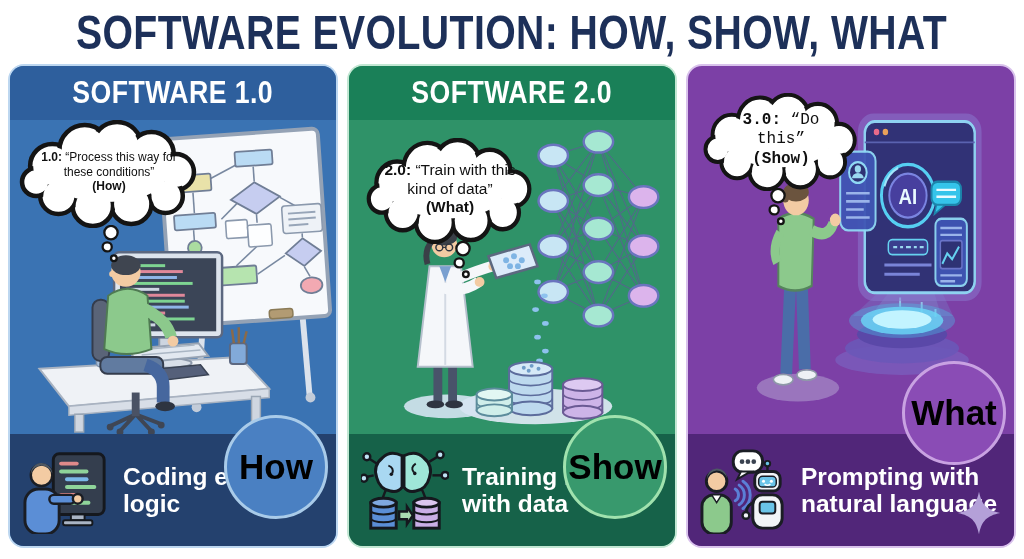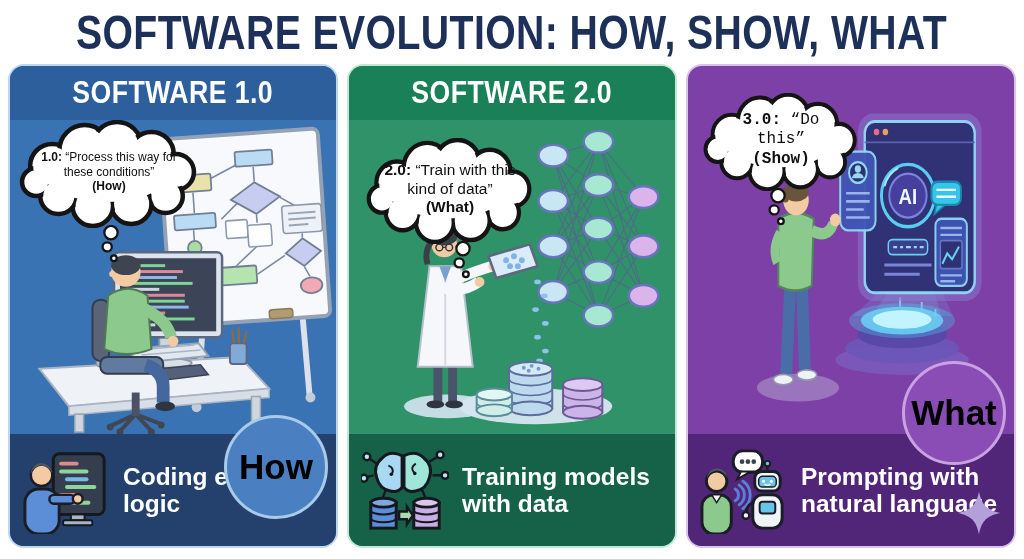--- a/index.html
+++ b/index.html
@@ -360,20 +360,21 @@
           </div>
           <svg class="trail trail-2" viewBox="0 0 26 42">
             <g fill="#ffffff" stroke="#141414" stroke-width="2.4">
               <circle cx="13" cy="8" r="7"></circle>
                 <circle cx="9" cy="23" r="4.8"></circle>
                 <circle cx="16" cy="35" r="3"></circle>
             </g>
           </svg>
         </div>
 
+        <div class="keyword">Show</div>
       </div>
 
       <footer class="panel-footer">
         <svg class="f-icon" viewBox="0 0 90 90">
           <g stroke="#15181e" stroke-width="2.5">
             <line x1="16" y1="18" x2="7" y2="12"></line>
               <line x1="13" y1="30" x2="4" y2="32"></line>
             <line x1="70" y1="16" x2="80" y2="10"></line>
               <line x1="73" y1="30" x2="84" y2="30"></line>
           </g>

